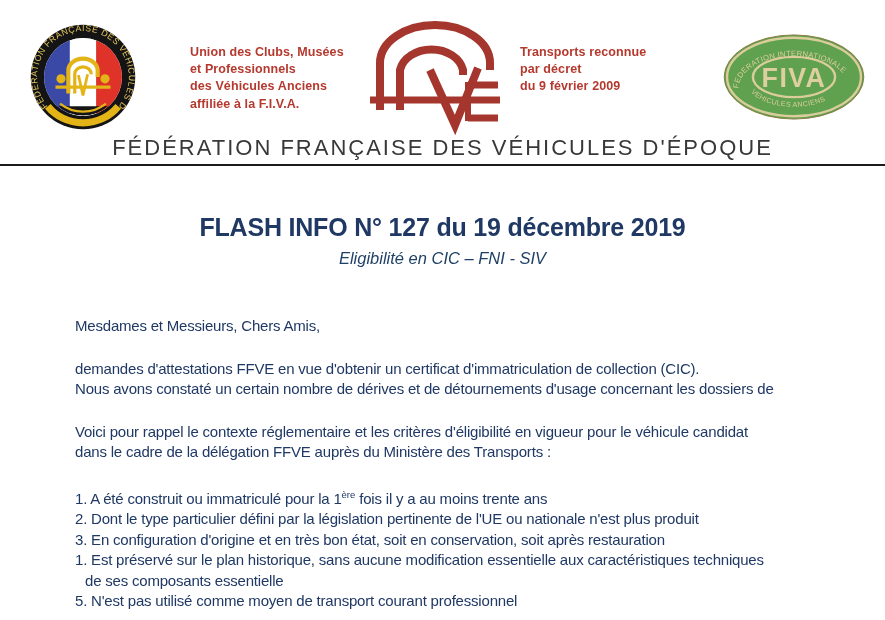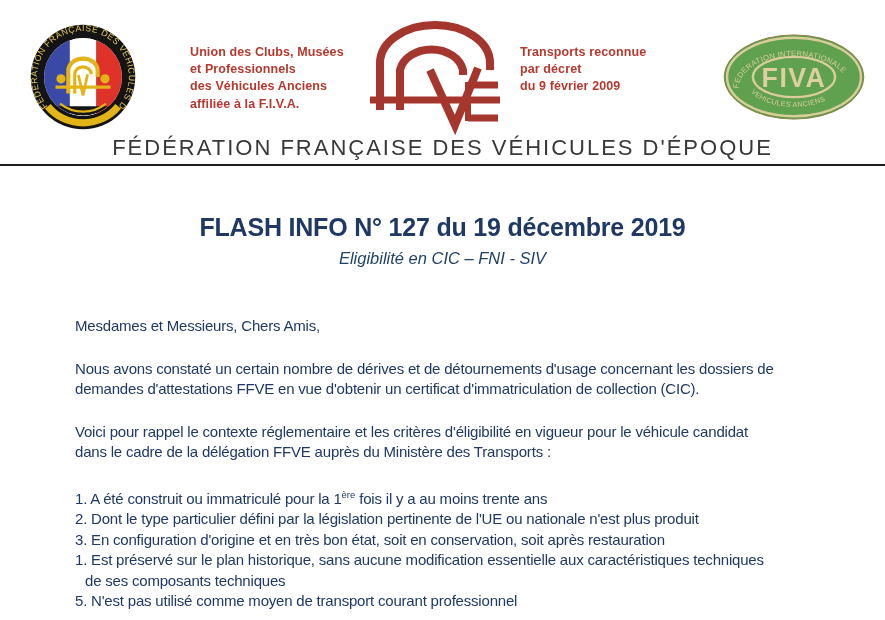--- a/index.html
+++ b/index.html
@@ -180,32 +180,32 @@
   <div class="banner">FÉDÉRATION FRANÇAISE DES VÉHICULES D'ÉPOQUE</div>
   <div class="banner-rule"></div>
 
   <div class="doc-title">FLASH INFO N° 127 du 19 décembre 2019</div>
   <div class="doc-subtitle">Eligibilité en CIC – FNI - SIV</div>
 
   <div class="body-text">
     <div class="block">Mesdames et Messieurs, Chers Amis,</div>
 
     <div class="block">
+      <div>demandes d'attestations FFVE en vue d'obtenir un certificat d'immatriculation de collection (CIC).</div>
       <div>Nous avons constaté un certain nombre de dérives et de détournements d'usage concernant les dossiers de</div>
-      <div>demandes d'attestations FFVE en vue d'obtenir un certificat d'immatriculation de collection (CIC).</div>
     </div>
 
     <div class="block">
       <div>Voici pour rappel le contexte réglementaire et les critères d'éligibilité en vigueur pour le véhicule candidat</div>
       <div>dans le cadre de la délégation FFVE auprès du Ministère des Transports :</div>
     </div>
 
     <div class="block">
       <div><span>1. A été construit ou immatriculé pour la 1</span><sup class="ord">ère</sup><span> fois il y a au moins trente ans</span></div>
       <div>2. Dont le type particulier défini par la législation pertinente de l'UE ou nationale n'est plus produit</div>
       <div>3. En configuration d'origine et en très bon état, soit en conservation, soit après restauration</div>
       <div>1. Est préservé sur le plan historique, sans aucune modification essentielle aux caractéristiques techniques</div>
-      <div class="li-cont">de ses composants techniques</div>
+      <div class="li-cont">de ses composants essentielle</div>
       <div>5. N'est pas utilisé comme moyen de transport courant professionnel</div>
     </div>
   </div>
 
 </div>
 
 </body></html>

